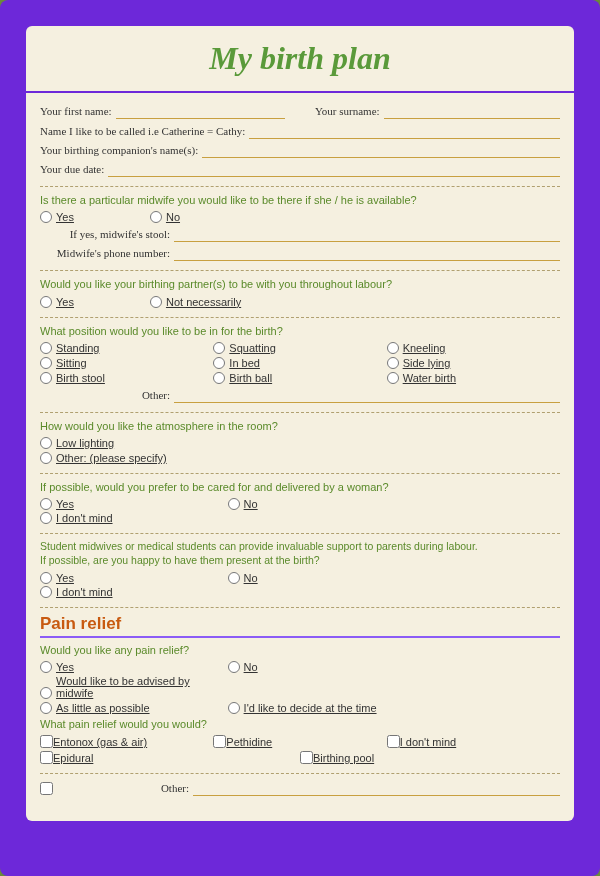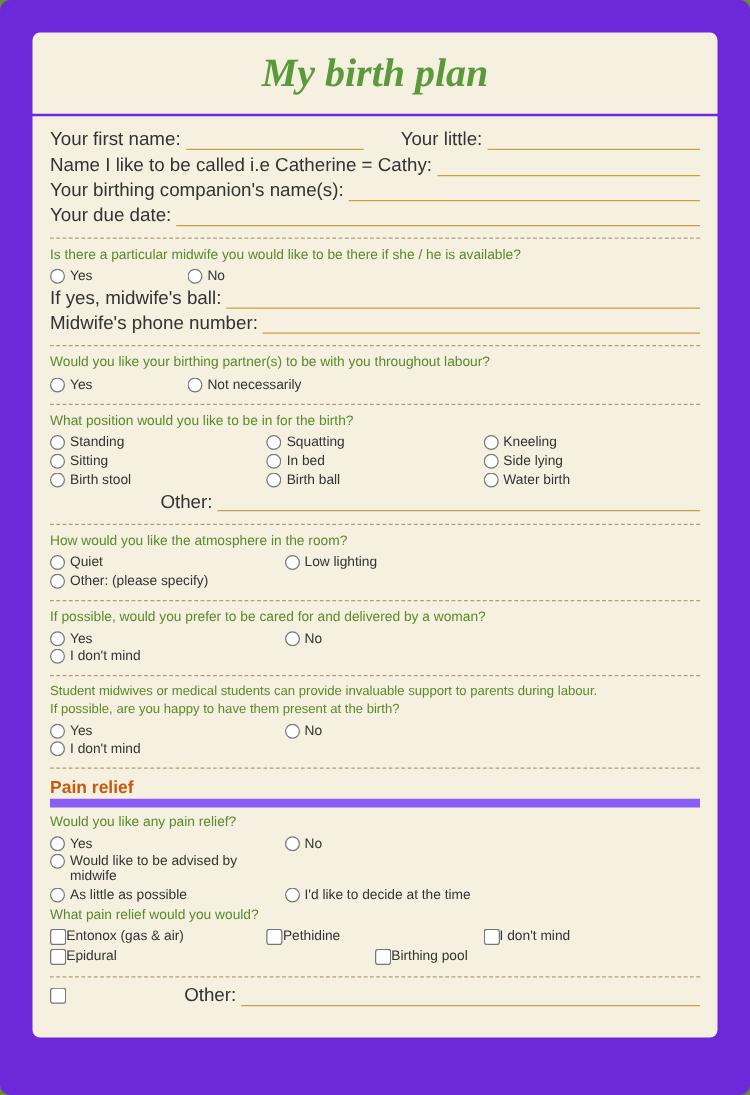--- a/index.html
+++ b/index.html
@@ -44,24 +44,25 @@
     }
     .section:last-child {
       border-bottom: none;
     }
     .field-row {
       display: flex;
       align-items: center;
       margin-bottom: 4px;
     }
     .field-label {
-      font-size: 15px;
+      font-size: 11px;
       color: #333;
       white-space: nowrap;
       margin-right: 4px;
+      font-family: Liberation Serif, serif;
     }
     .field-line {
       flex: 1;
       border: none;
       border-bottom: 1px solid #c8a040;
       background: transparent;
       height: 16px;
       font-size: 11px;
       outline: none;
     }
@@ -81,36 +82,37 @@
       line-height: 1.3;
     }
     .options-row {
       display: flex;
       flex-wrap: wrap;
       gap: 2px 0;
       margin-bottom: 3px;
     }
     .option {
       display: flex;
-      align-items: flex-start;
+      align-items: flex-end;
       margin-right: 16px;
       font-size: 11px;
       color: #333;
+      text-decoration: underline;
     }
     .option input[type="radio"] {
       margin-right: 4px;
       width: 12px;
       height: 12px;
       accent-color: #5a8a2a;
     }
     .section-header {
       color: #c85a10;
-      font-size: 14px;
+      font-size: 17px;
       font-weight: bold;
-      border-bottom: 7px solid #8b5cf6;
+      border-bottom: 2px solid #8b5cf6;
       padding-bottom: 2px;
       margin-bottom: 5px;
     }
     .inline-field {
       display: flex;
       align-items: center;
       margin-bottom: 3px;
     }
     .inline-field .field-label {
       min-width: 130px;
@@ -142,21 +144,21 @@
 
   <div class="form-area">
 
     <div class="section">
       <div class="two-col field-row">
         <div class="col">
           <span class="field-label">Your first name:</span>
           <input class="field-line" type="text" style="">
         </div>
         <div class="col" style="margin-left:20px;">
-          <span class="field-label">Your little:</span>
+          <span class="field-label">Your surname:</span>
           <input class="field-line" type="text" style="">
         </div>
       </div>
       <div class="inline-field">
         <span class="field-label" style="min-width:auto;margin-right:4px;">Name I like to be called i.e Catherine = Cathy:</span>
         <input class="field-line" type="text" style="">
       </div>
       <div class="inline-field">
         <span class="field-label" style="min-width:auto;margin-right:4px;">Your birthing companion's name(s):</span>
         <input class="field-line" type="text" style="">
@@ -171,21 +173,21 @@
       <div class="question">Is there a particular midwife you would like to be there if she / he is available?</div>
       <div class="options-row">
         <label class="option">
           <input type="radio" name="midwife" style=""> Yes
         </label>
         <label class="option" style="margin-left:60px;">
           <input type="radio" name="midwife" style=""> No
         </label>
       </div>
       <div class="inline-field">
-        <span class="field-label">If yes, midwife's ball:</span>
+        <span class="field-label">If yes, midwife's stool:</span>
         <input class="field-line" type="text" style="">
       </div>
       <div class="inline-field">
         <span class="field-label">Midwife's phone number:</span>
         <input class="field-line" type="text" style="">
       </div>
     </div>
 
     <div class="section">
       <div class="question">Would you like your birthing partner(s) to be with you throughout labour?</div>
@@ -237,23 +239,20 @@
       <div class="inline-field">
         <span class="field-label">Other:</span>
         <input class="field-line" type="text" style="">
       </div>
     </div>
 
     <div class="section">
       <div class="question">How would you like the atmosphere in the room?</div>
       <div class="options-row" style="flex-wrap:wrap;">
         <label class="option" style="width:33%;">
-          <input type="radio" name="atmosphere" style=""> Quiet
-        </label>
-        <label class="option" style="width:33%;">
           <input type="radio" name="atmosphere" style=""> Low lighting
         </label>
       </div>
       <div class="options-row">
         <label class="option">
           <input type="radio" name="atmosphere" style=""> Other: (please specify)
         </label>
       </div>
     </div>
 

